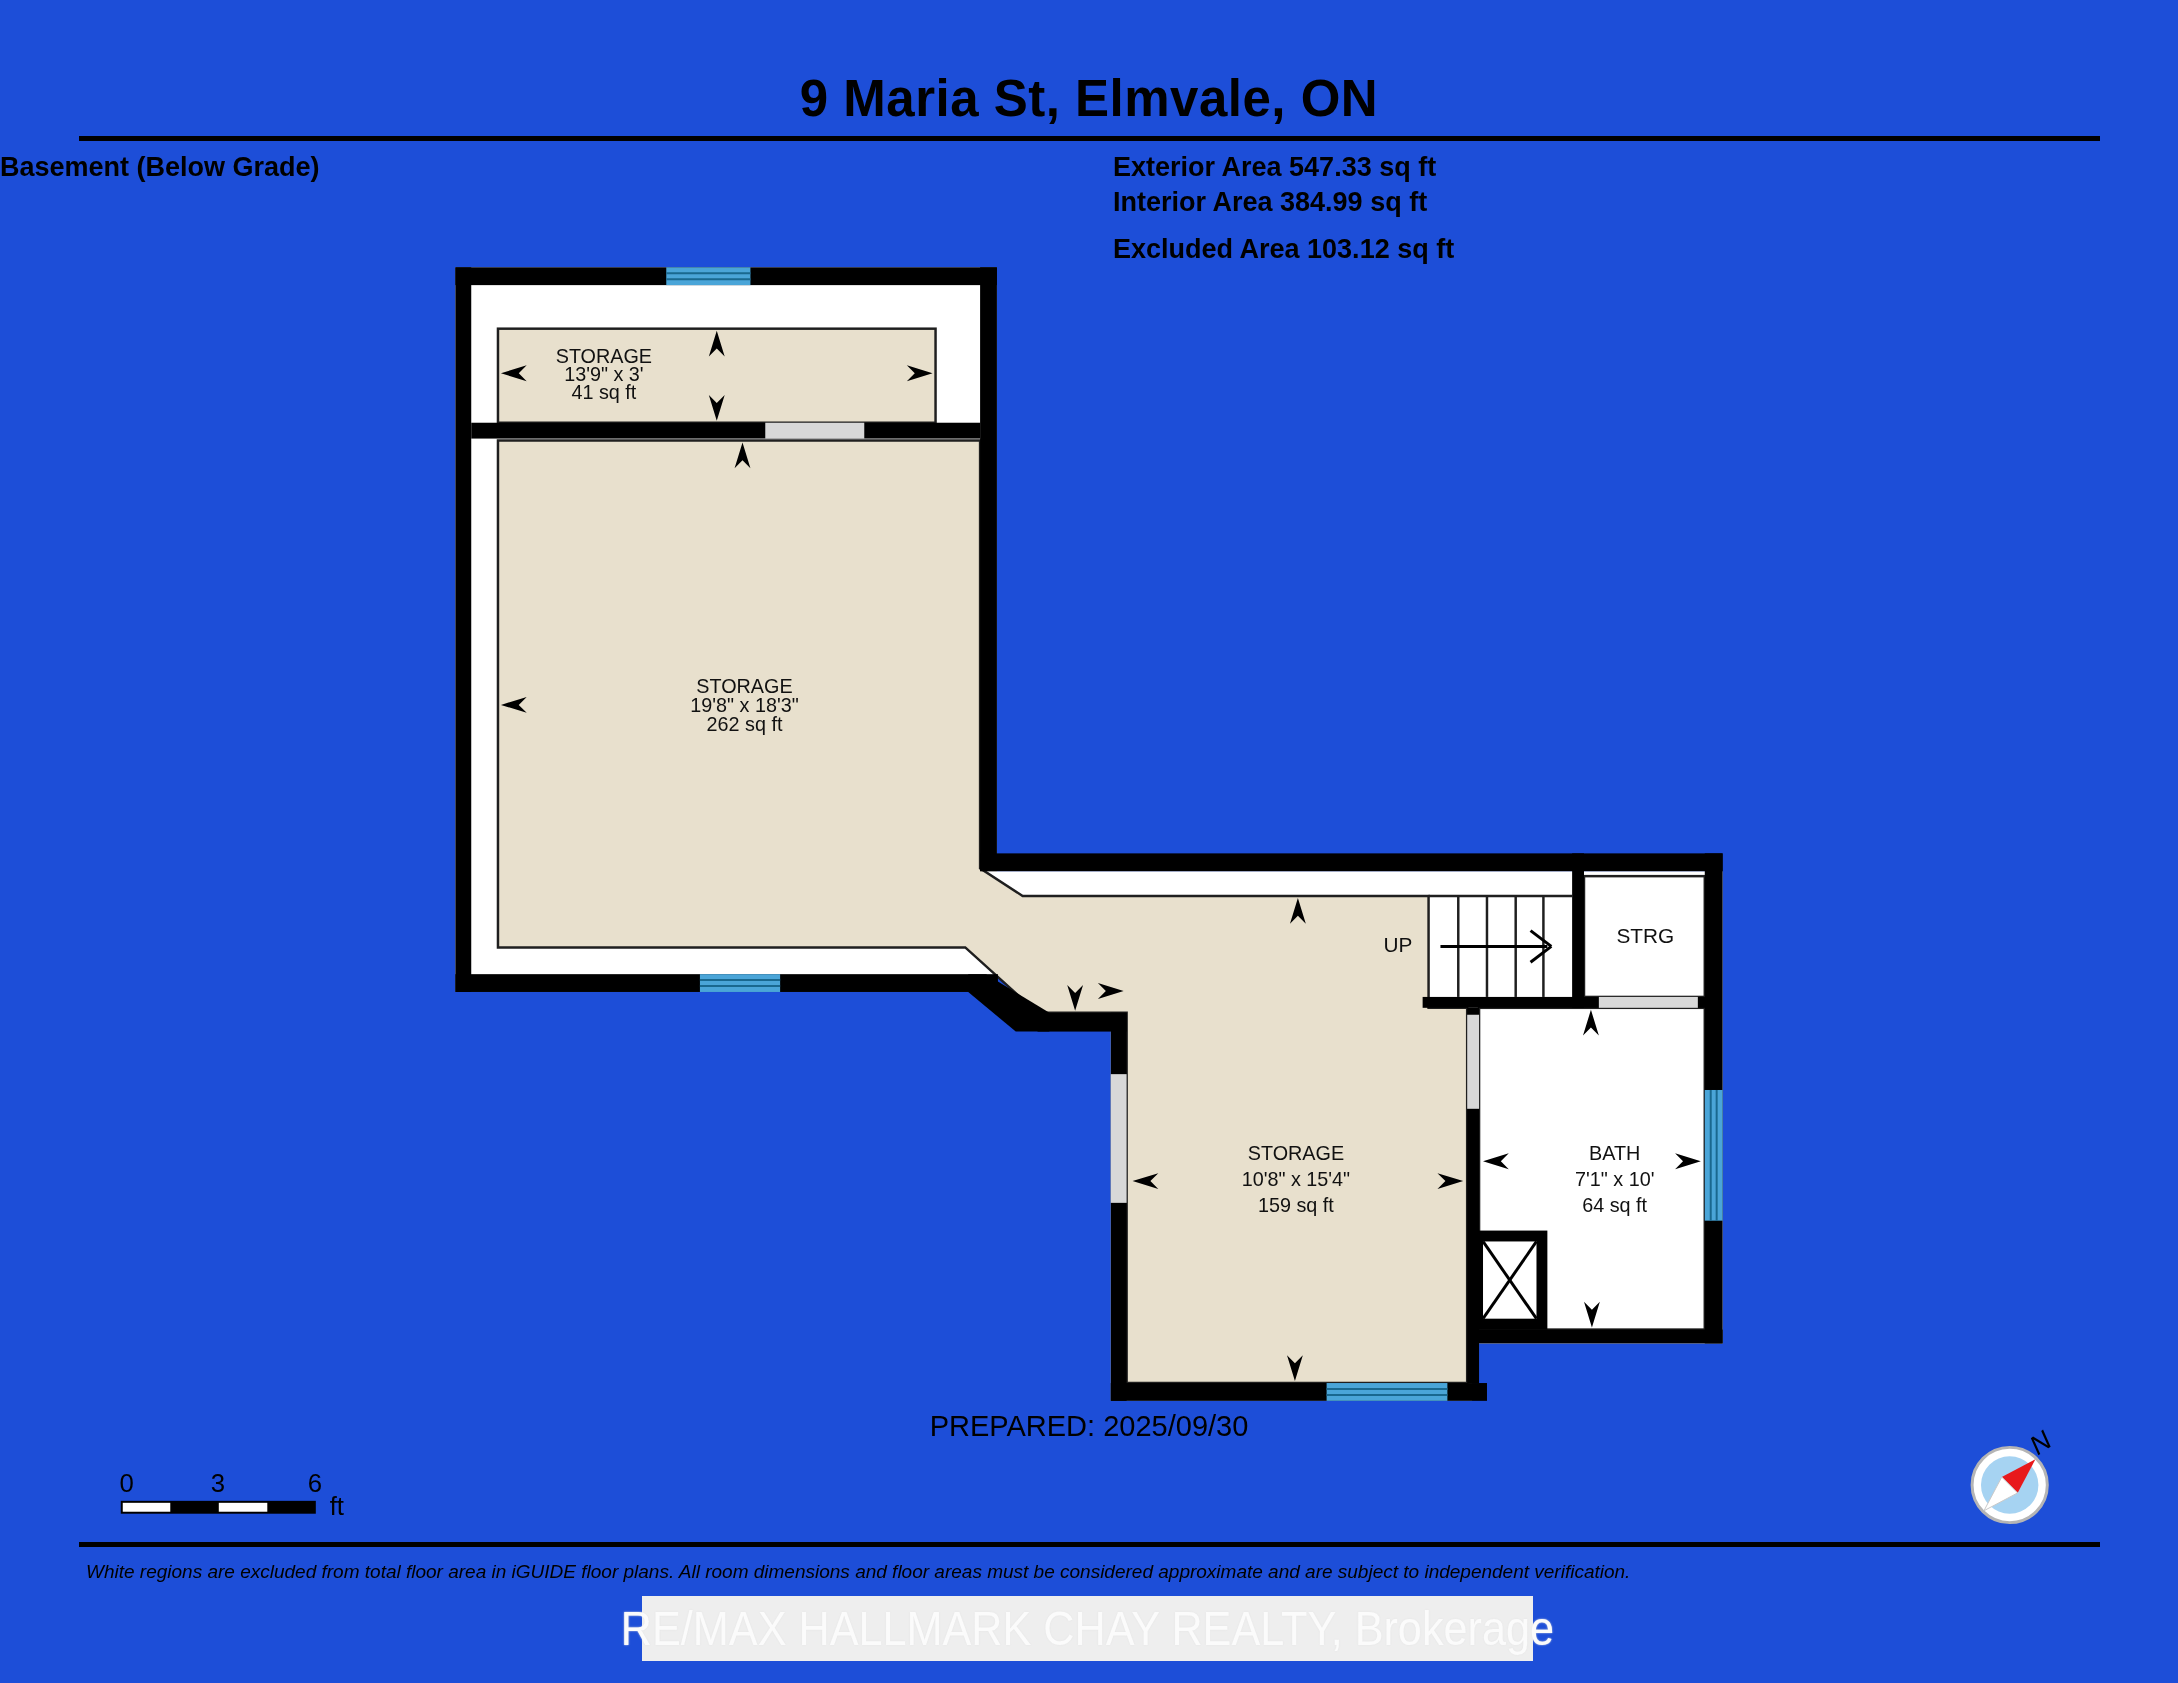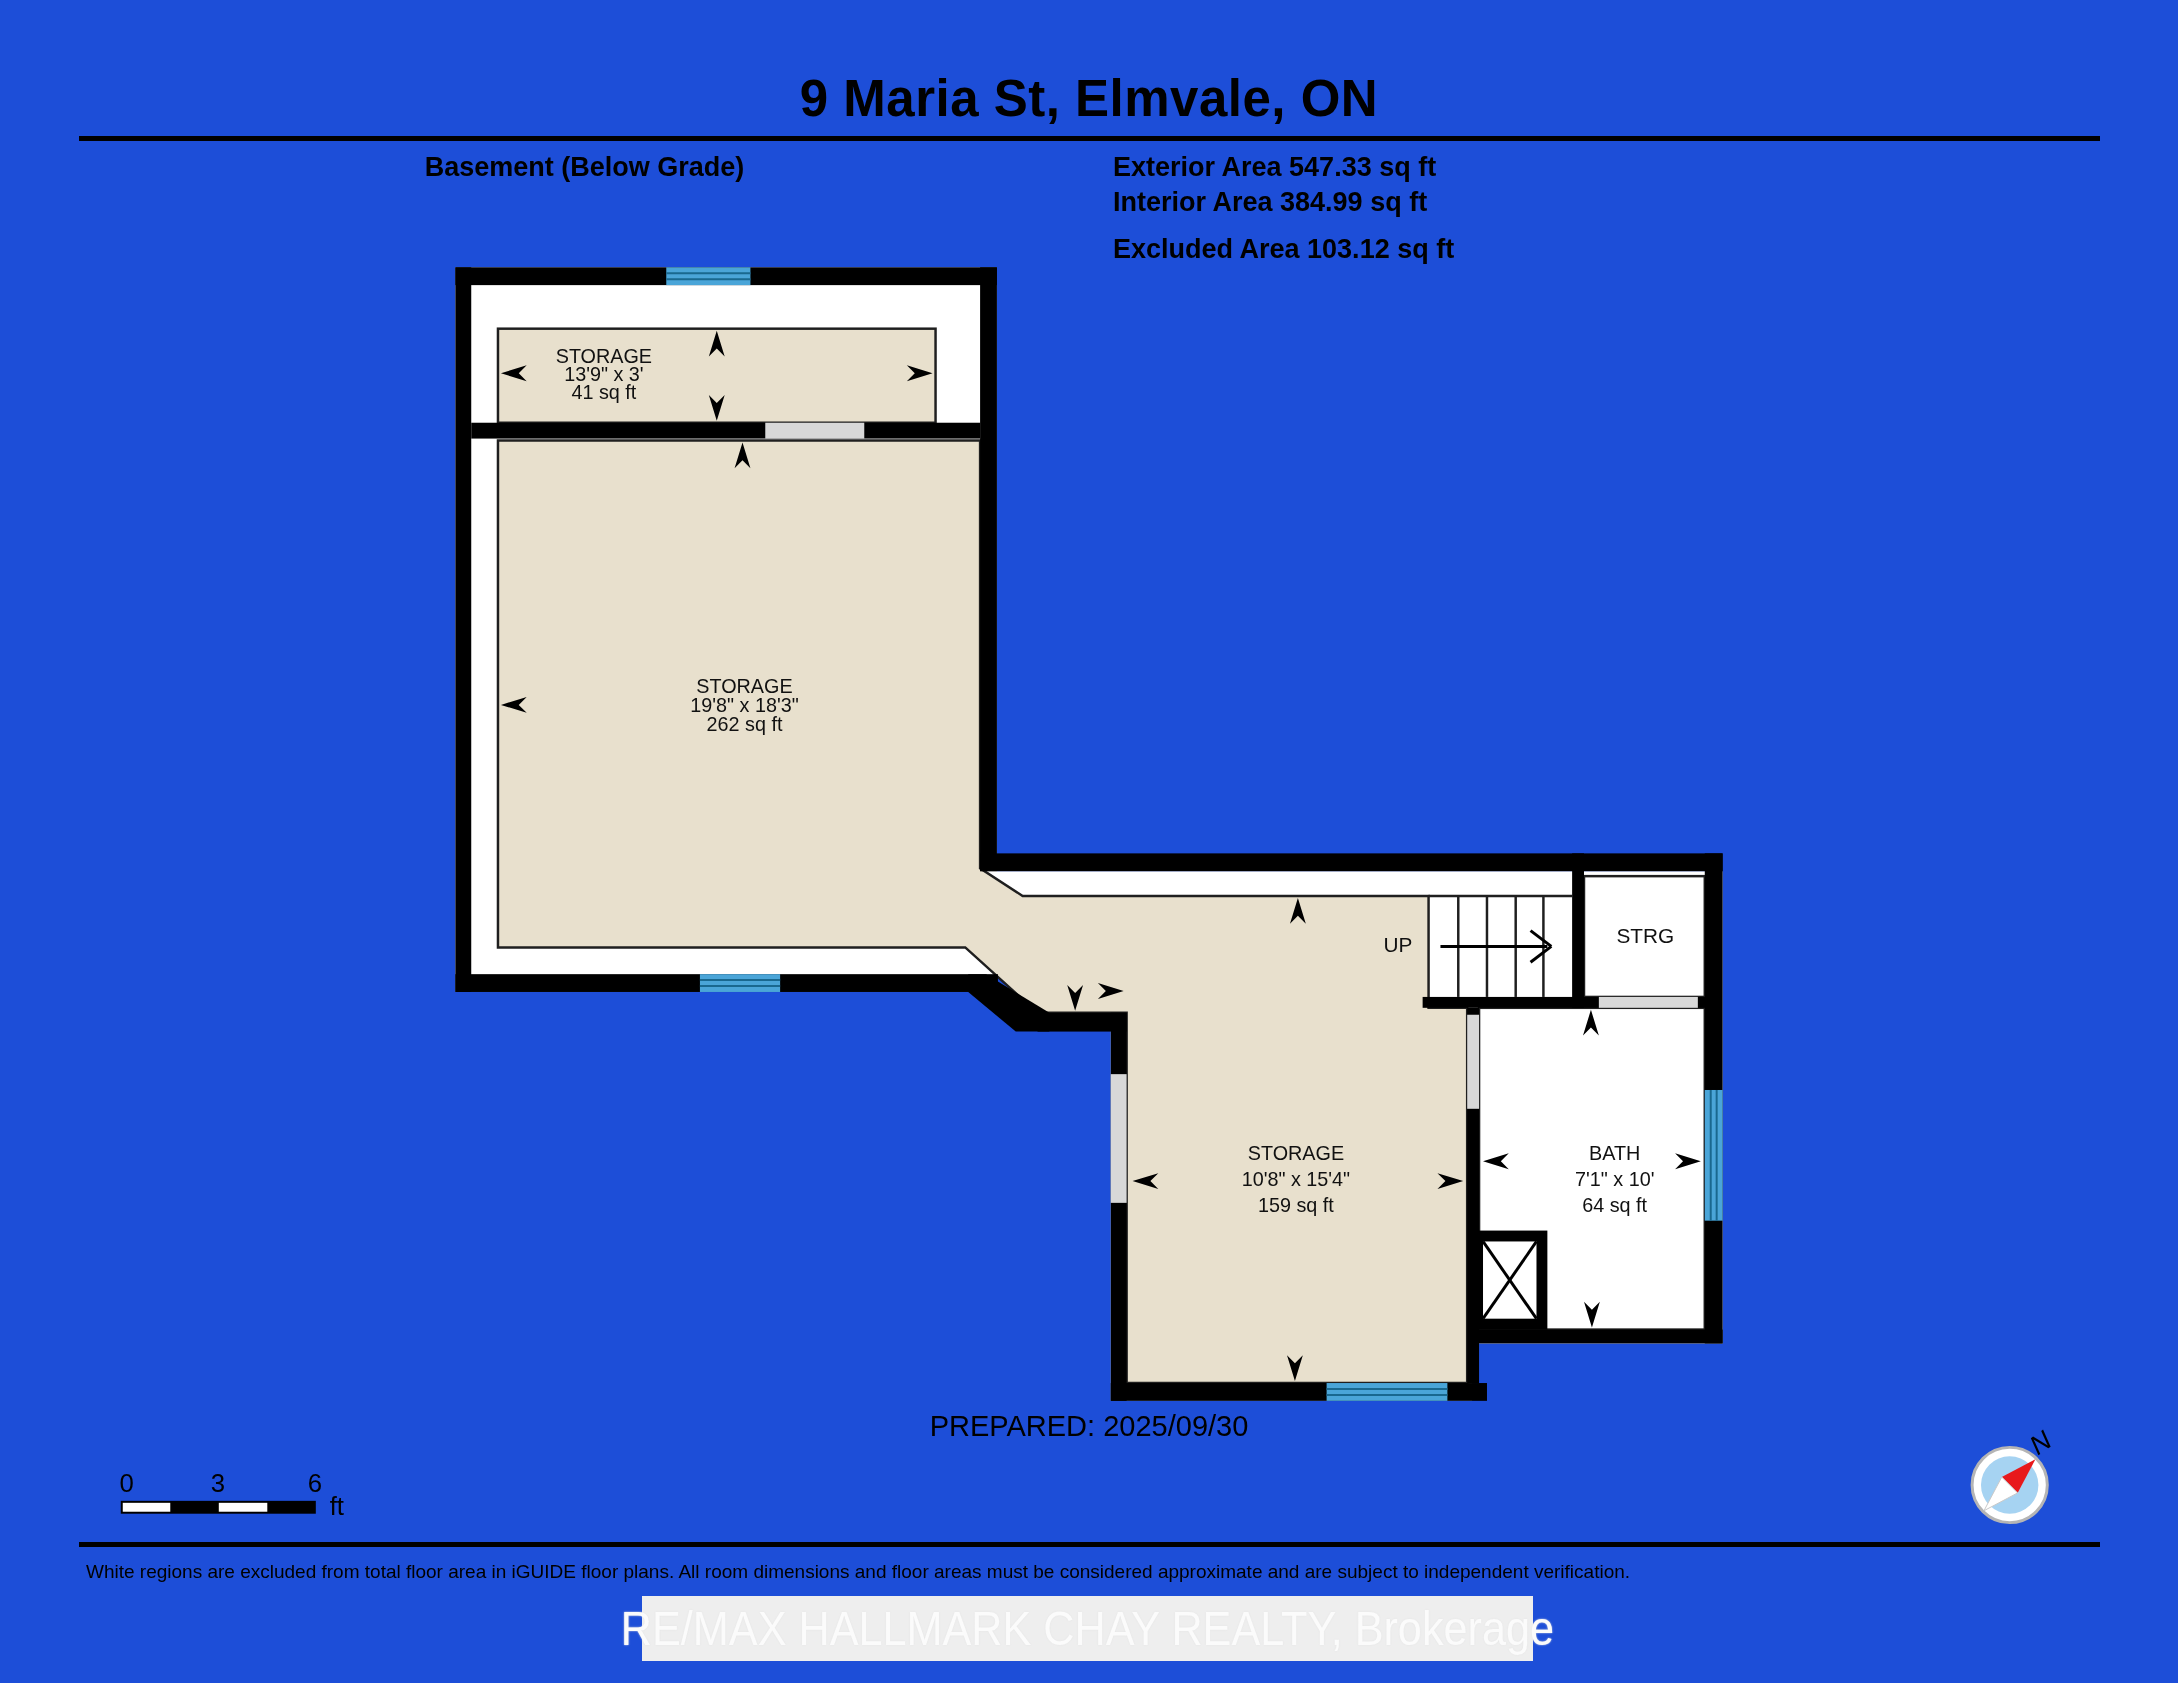--- a/index.html
+++ b/index.html
@@ -3,25 +3,25 @@
 <meta charset="utf-8">
 <style>
   html,body{margin:0;padding:0;background:#ffffff;}
   #page{position:relative;width:2178px;height:1683px;background:#1d4ed8;overflow:hidden;
         font-family:"Liberation Sans",sans-serif;color:#000;}
   .abs{position:absolute;line-height:1;}
   #title{top:73px;left:0;width:2178px;text-align:center;font-size:51px;font-weight:bold;letter-spacing:0.5px;}
   .rule{position:absolute;left:79px;width:2021px;height:5px;background:#000;}
   #rule-top{top:136px;}
   #rule-bottom{top:1542px;}
-  #floor-label{top:154px;left:0;width:1089px;text-align:center;font-size:27px;font-weight:bold;padding-left:40px;}
+  #floor-label{top:154px;left:0;width:1089px;text-align:left;font-size:27px;font-weight:bold;}
   .area-line{left:1113px;font-size:27px;font-weight:bold;}
   #area-0{top:154px;} #area-1{top:189px;} #area-2{top:236px;}
   #prepared{top:1412px;left:0;width:2178px;text-align:center;font-size:29px;}
-  #disclaimer{top:1562px;left:86px;font-size:19px;}
+  #disclaimer{top:1562px;left:86px;font-size:19px;font-style:italic;}
   #watermark-band{top:1596px;left:642px;width:891px;height:65px;background:#eeeeee;
                   display:flex;align-items:center;justify-content:center;}
   #watermark-text{font-size:48px;color:#fbfbfb;white-space:nowrap;transform:scaleX(0.9);
                   text-shadow:0 0 2px #e2e2e2;}
   #plan{position:absolute;top:0;left:0;font-family:"Liberation Sans",sans-serif;}
 </style>
 </head>
 <body>
 
 <div id="page">

